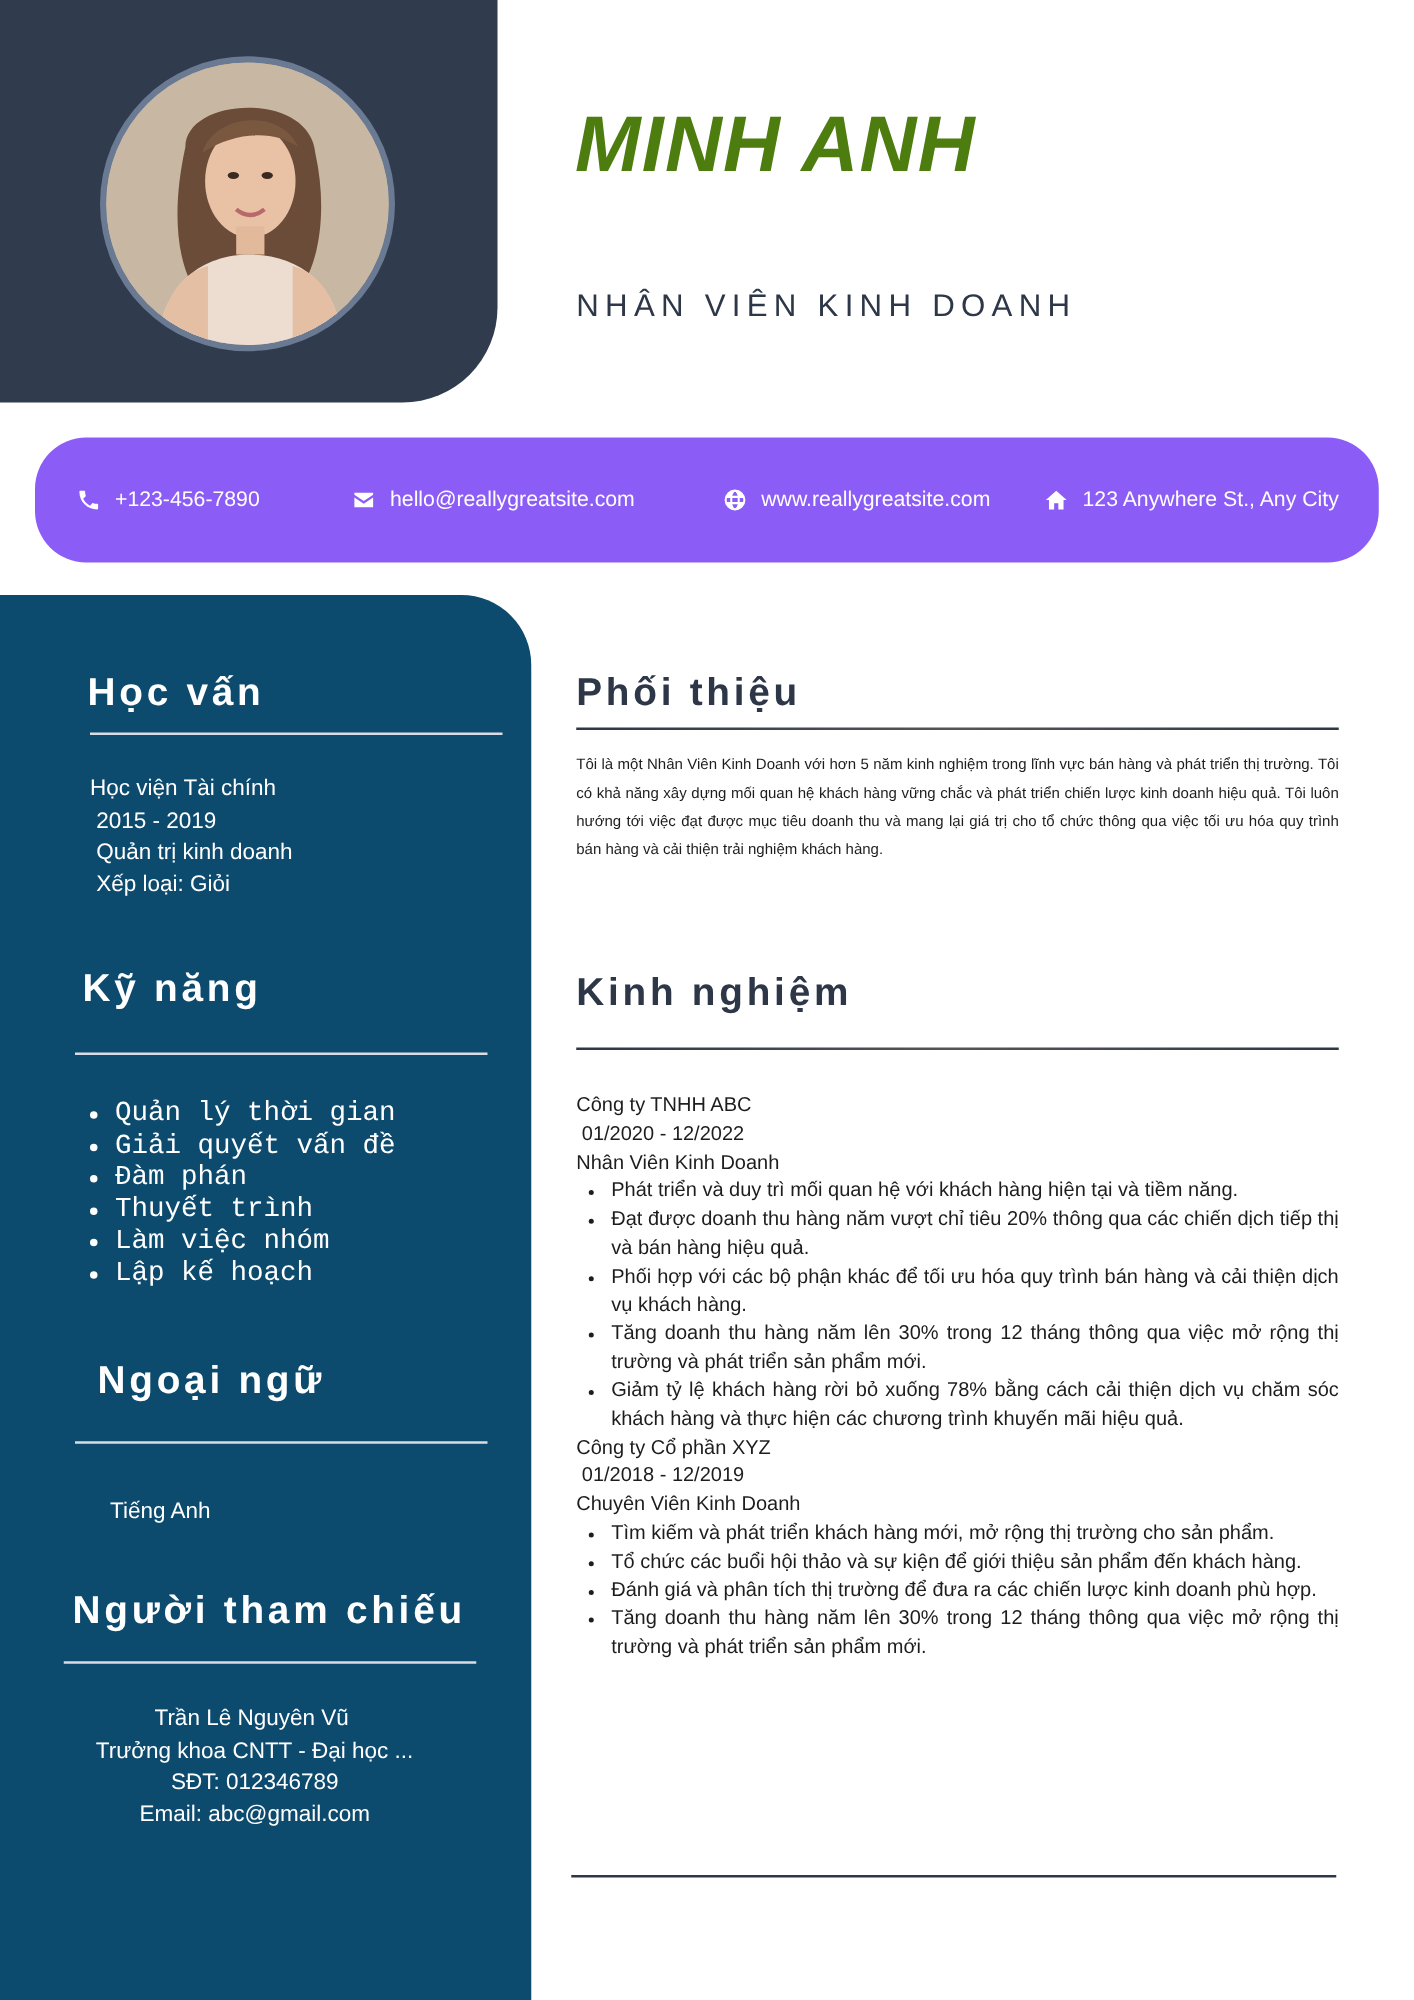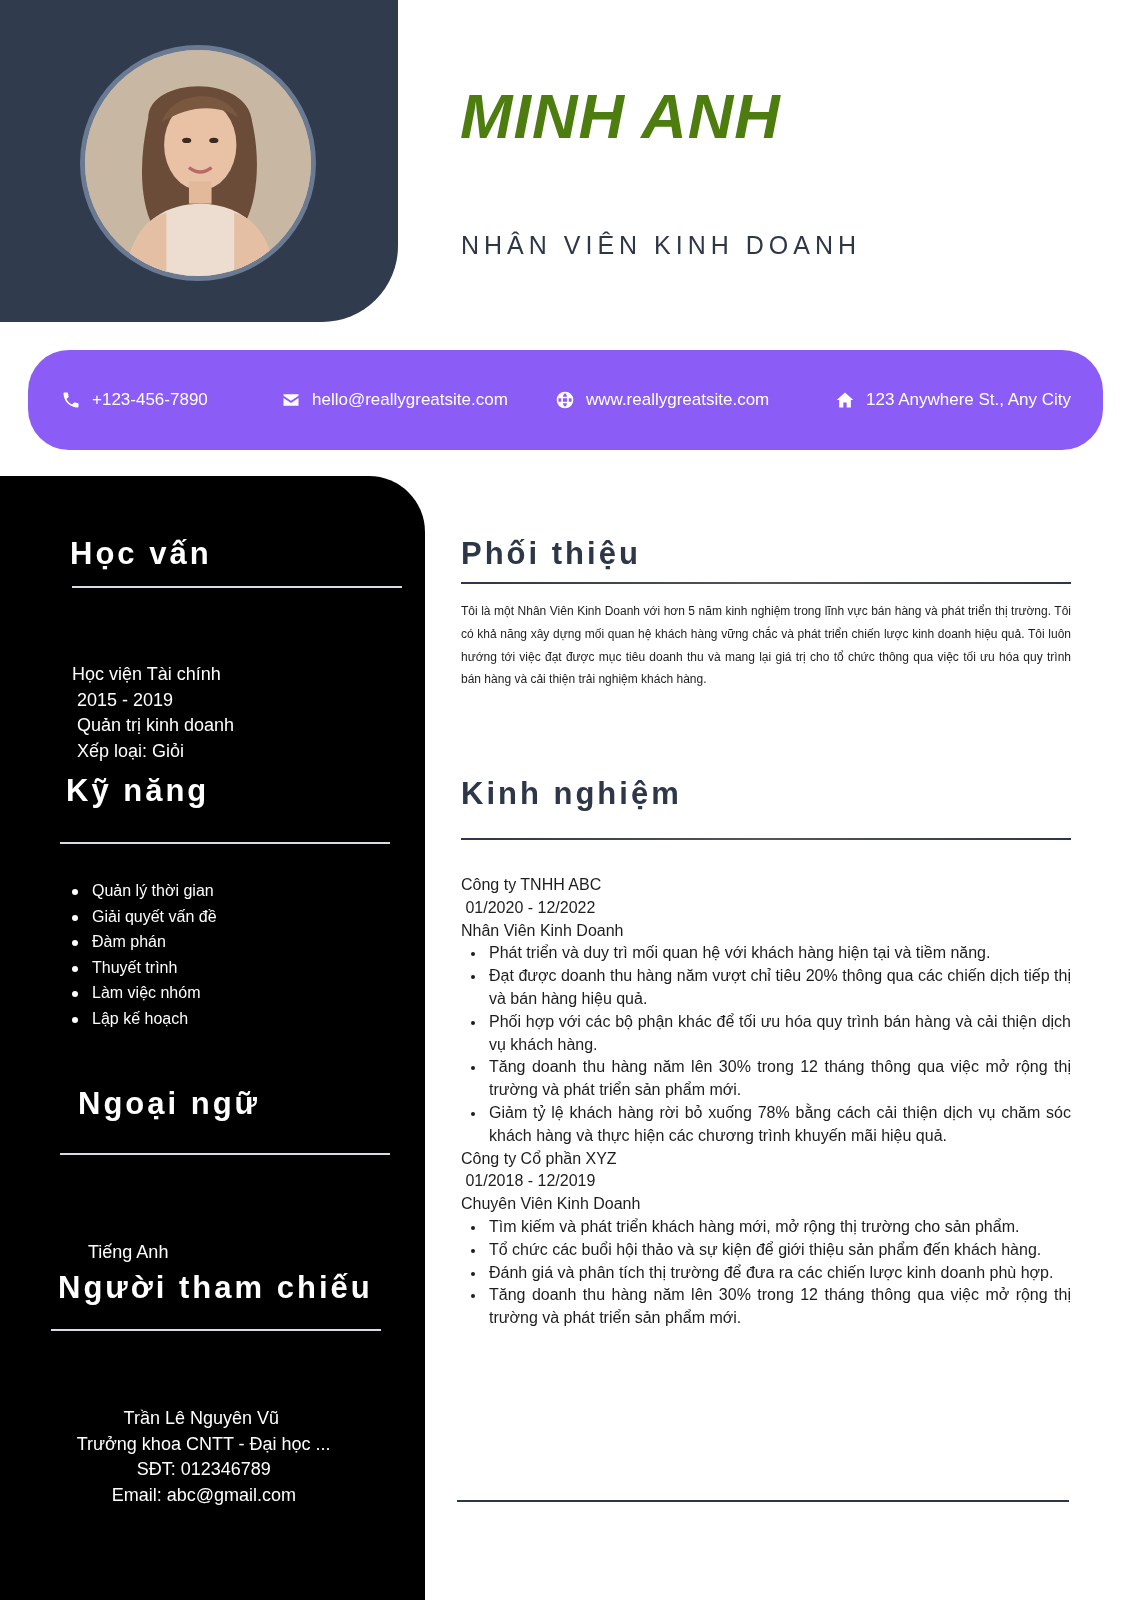--- a/index.html
+++ b/index.html
@@ -37,28 +37,28 @@
     background: #8b5cf6; border-radius: 41px;
     display: flex; align-items: center; color: #ffffff; font-size: 17px;
   }
   .contact-item { position: absolute; display: flex; align-items: center; gap: 10px; }
   .contact-item .ic { width: 22px; height: 22px; display: inline-flex; align-items: center; justify-content: center; }
   .contact-item .ic svg { width: 20px; height: 20px; fill: #ffffff; }
 
   
   .sidebar {
     position: absolute; left: 0; top: 476px; width: 425px; height: 1124px;
-    background: #000000; border-top-right-radius: 56px; color: #ffffff;
+    background: #0c4a6e; border-top-right-radius: 56px; color: #ffffff;
   }
   .side-heading {
     position: absolute; font-weight: 700; font-size: 31px; letter-spacing: 3px; color: #ffffff;
   }
   .side-rule { position: absolute; height: 2px; background: #d9dde3; }
-  .side-text { position: absolute; font-size: 18px; line-height: 25.5px; color: #ffffff; margin-top: 44px; }
-  .side-list { position: absolute; list-style: none; font-size: 16px; line-height: 25.5px; }
+  .side-text { position: absolute; font-size: 18px; line-height: 25.5px; color: #ffffff; }
+  .side-list { position: absolute; list-style: none; font-size: 22px; line-height: 25.5px; font-family: Liberation Mono, monospace; }
   .side-list li { position: relative; padding-left: 22px; }
   .side-list li::before {
     content: ""; position: absolute; left: 2px; top: 11px; width: 6px; height: 6px;
     border-radius: 50%; background: #ffffff;
   }
 
   
   .main-heading {
     position: absolute; left: 461px; font-weight: 700; font-size: 31px;
     letter-spacing: 3px; color: #2e3748;
@@ -117,21 +117,21 @@
     <span>+123-456-7890</span>
   </div>
   <div class="contact-item" style="left:252px;">
     <span class="ic">
       <svg viewBox="0 0 24 24">
           <path d="M3 5h18v2l-9 6-9-6V5zm0 4.5l9 6 9-6V19H3V9.5z"></path>
         </svg>
     </span>
     <span>hello@reallygreatsite.com</span>
   </div>
-  <div class="contact-item" style="left:526px;">
+  <div class="contact-item" style="left:549px;">
     <span class="ic">
       <svg viewBox="0 0 24 24">
           <path d="M12 2a10 10 0 100 20 10 10 0 000-20zm0 2c.9 0 2 1.6 2.6 4H9.4C10 5.6 11.1 4 12 4zM4.3 10h3.2c-.1.7-.1 1.3-.1 2s0 1.3.1 2H4.3a8 8 0 010-4zm5.2 0h5c.1.6.1 1.3.1 2s0 1.4-.1 2h-5c-.1-.6-.1-1.3-.1-2s0-1.4.1-2zm7 0h3.2a8 8 0 010 4h-3.2c.1-.7.1-1.3.1-2s0-1.3-.1-2zM9.4 16h5.2c-.6 2.4-1.7 4-2.6 4s-2-1.6-2.6-4z"></path>
         </svg>
     </span>
     <span>www.reallygreatsite.com</span>
   </div>
   <div class="contact-item" style="left:806px;">
     <span class="ic">
       <svg viewBox="0 0 24 24">

